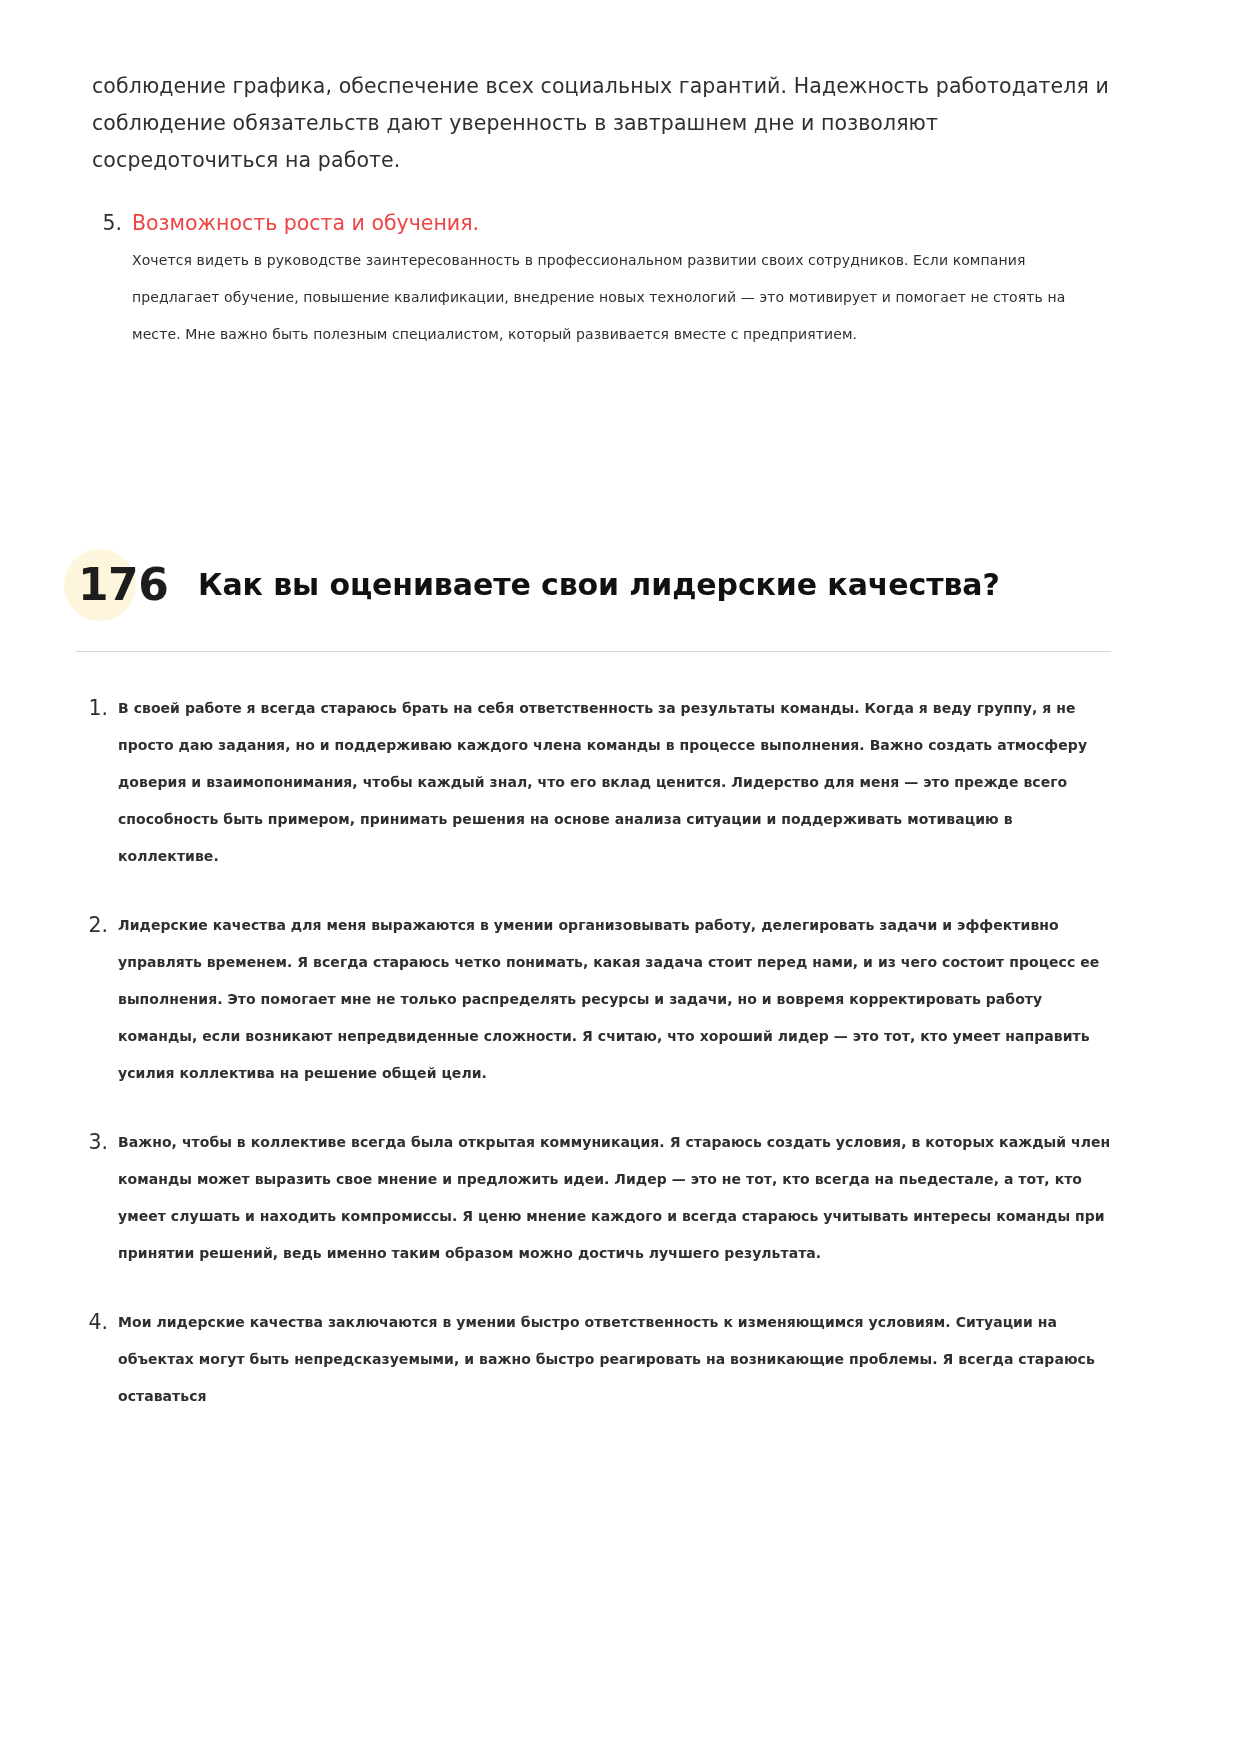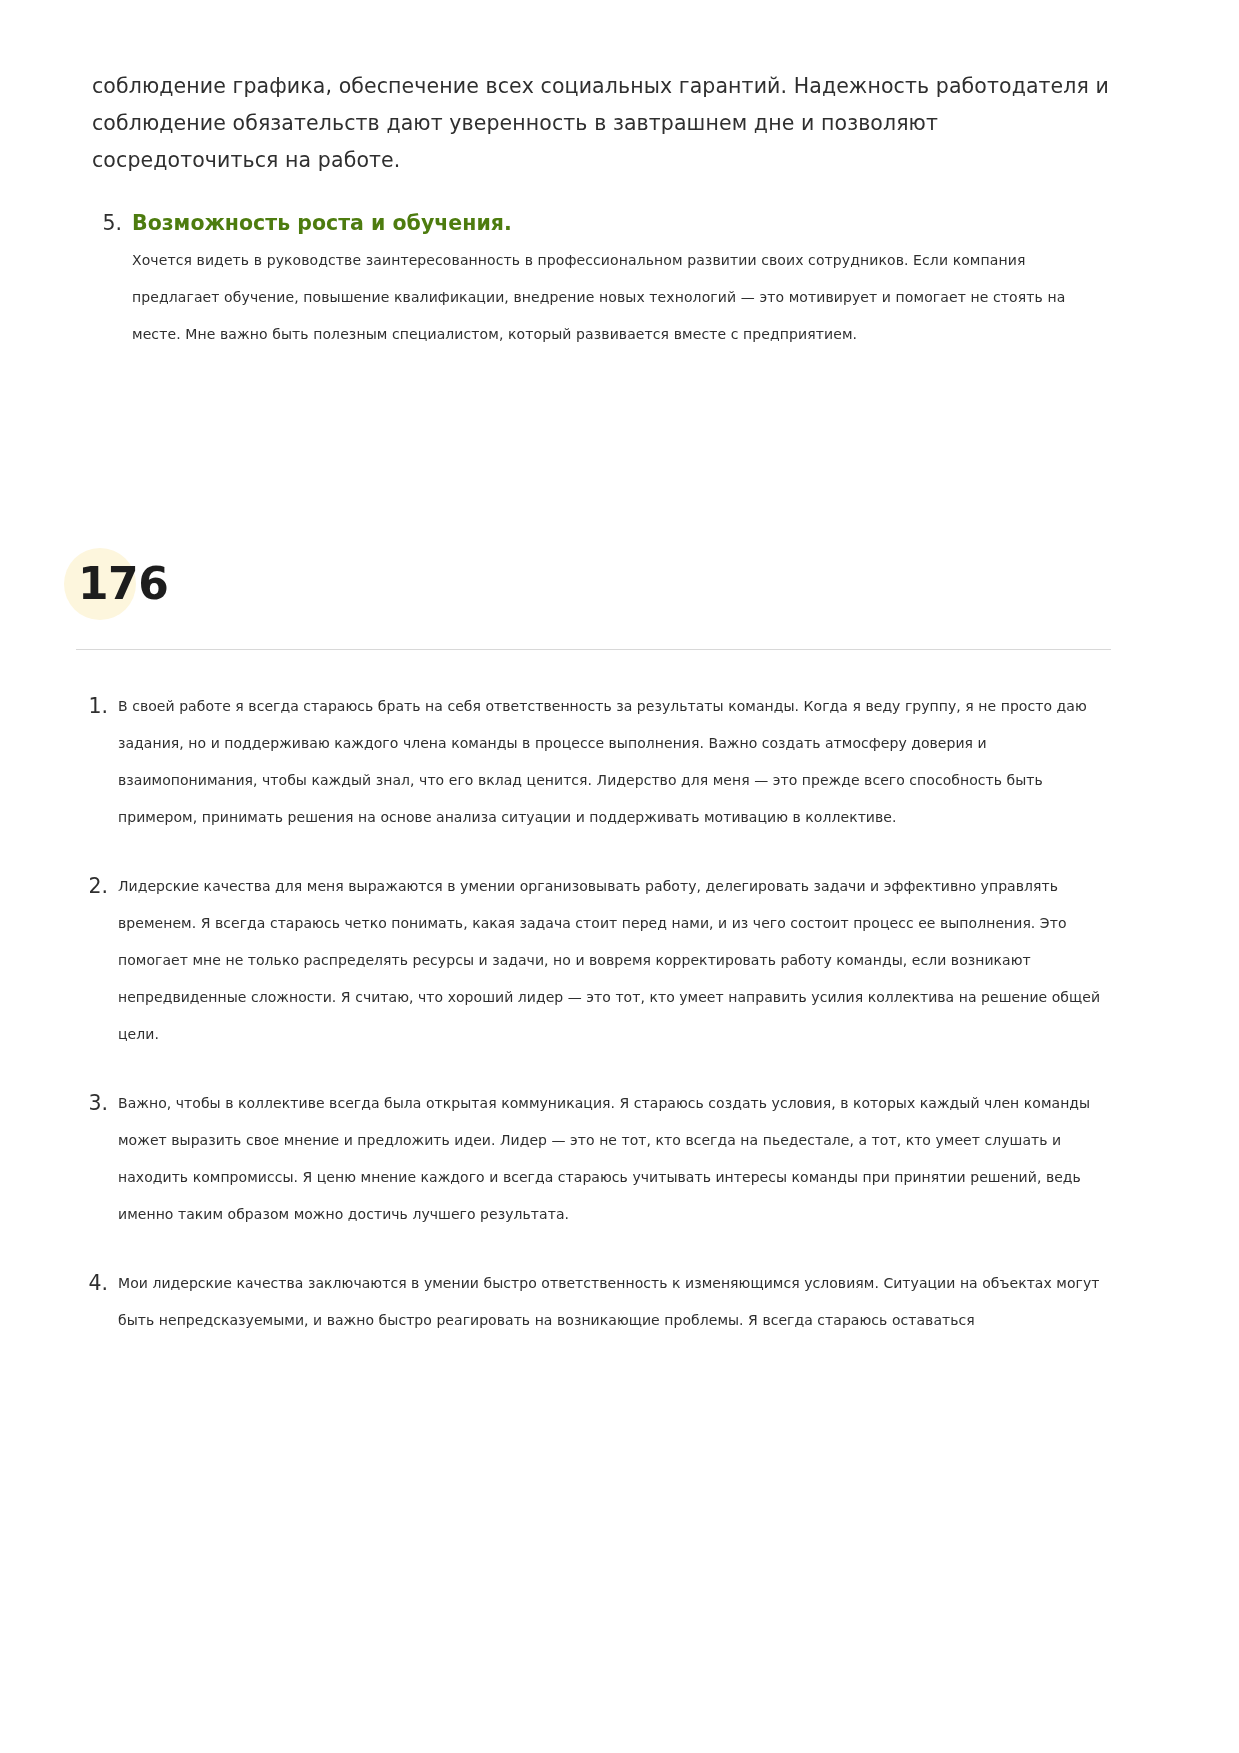--- a/index.html
+++ b/index.html
@@ -52,22 +52,22 @@
     top: 0;
     width: 30px;
     text-align: right;
     font-size: 20.5px;
     line-height: 37px;
     color: #2f2f2f;
   }
   .li .li-title {
     font-size: 20.5px;
     line-height: 37px;
-    font-weight: 700;
-    color: #4d7c0f;
+    font-weight: 400;
+    color: #ef4444;
     display: block;
   }
   .li .li-body {
     font-size: 14px;
     line-height: 37px;
     color: #2f2f2f;
     display: block;
     letter-spacing: 0.1px;
   }
 
@@ -135,20 +135,21 @@
     padding-left: 42px;
   }
   .answers .li:first-child {
     margin-top: 0;
   }
   .answers .marker {
     width: 32px;
   }
   .answers .li-body {
     letter-spacing: 0.05px;
+    font-weight: bold;
   }
 </style>
 </head>
 <body>
 
 <div class="page">
 
   <div class="top-block">
     <p class="top-para">соблюдение графика, обеспечение всех социальных гарантий. Надежность работодателя и соблюдение обязательств дают уверенность в завтрашнем дне и позволяют сосредоточиться на работе.</p>
 
@@ -160,20 +161,21 @@
       </li>
     </ol>
   </div>
 
   <div class="question-block">
     <div class="question-head">
       <div class="q-number-wrap">
         <span class="q-circle"></span>
         <span class="q-number">176</span>
       </div>
+      <h1 class="q-title">Как вы оцениваете свои лидерские качества?</h1>
     </div>
     <hr class="q-rule">
 
     <ol class="answers">
       <li class="li">
         <span class="marker">1.</span>
         <span class="li-body">В своей работе я всегда стараюсь брать на себя ответственность за результаты команды. Когда я веду группу, я не просто даю задания, но и поддерживаю каждого члена команды в процессе выполнения. Важно создать атмосферу доверия и взаимопонимания, чтобы каждый знал, что его вклад ценится. Лидерство для меня — это прежде всего способность быть примером, принимать решения на основе анализа ситуации и поддерживать мотивацию в коллективе.</span>
       </li>
       <li class="li">
         <span class="marker">2.</span>

